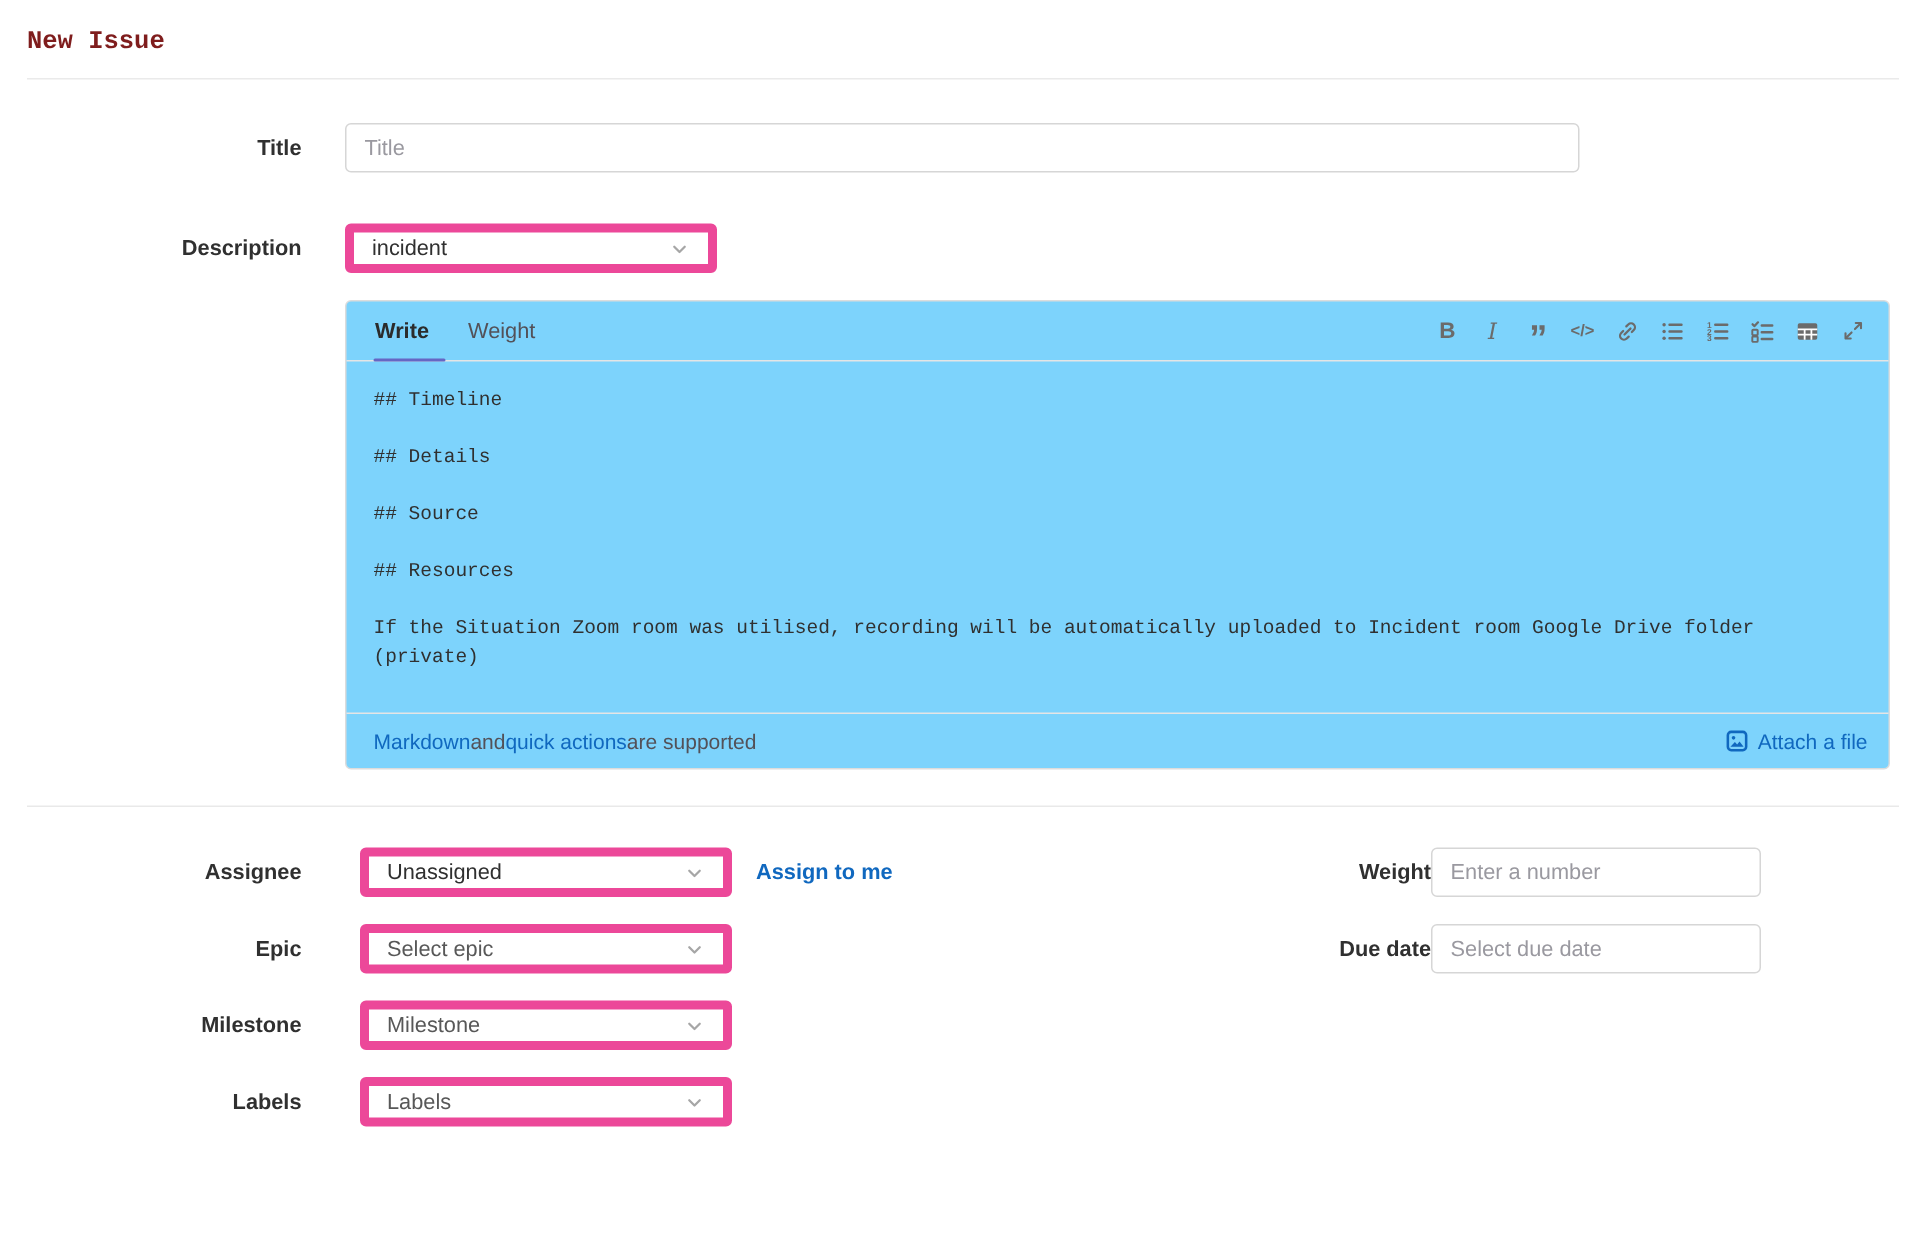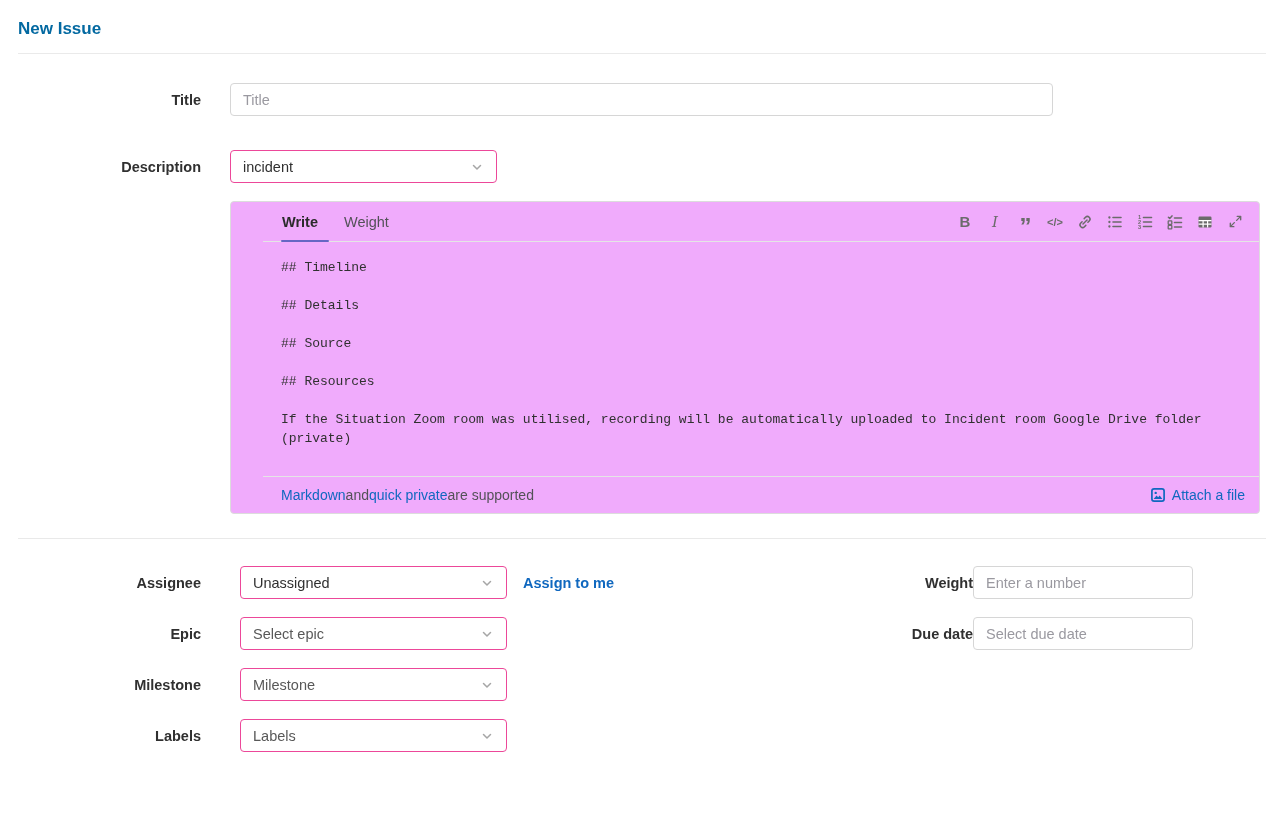--- a/index.html
+++ b/index.html
@@ -9,21 +9,21 @@
     font-size: 14.5px;
     color: #303030;
     width: 1284px;
     height: 826px;
     overflow: hidden;
   }
   .page { padding: 0 18px; }
 
   
   .page-header { padding: 19px 0 14px; border-bottom: 1px solid #eaeaea; }
-  .page-title { font-size: 17px; font-weight: 700; color: #0369a1; }
+  .page-title { font-size: 17px; font-weight: 700; color: #7f1d1d; font-family: Liberation Mono, monospace; }
 
   
   .form-row {
     display: grid;
     grid-template-columns: 183px 1fr;
     column-gap: 29px;
     align-items: center;
   }
   .field-label {
     text-align: right;
@@ -44,43 +44,42 @@
     background: #fff;
     outline: none;
   }
   .text-input::placeholder { color: #9a99a0; opacity: 1; }
   .title-input { width: 823px; }
 
   .row-desc { margin-top: 34px; }
 
   
   .select-box {
-    width: 267px;
+    width: 248px;
     height: 33px;
-    border: 1px solid #ec4899;
+    border: 6px solid #ec4899;
     border-radius: 4px;
     background: #fff;
     display: flex;
     align-items: center;
     padding: 0 12px;
     cursor: pointer;
   }
   .select-value { flex: 1; font-size: 14.5px; }
   .select-value.dark { color: #303030; }
   .select-value.gray { color: #585858; }
   .chev { flex: 0 0 auto; }
 
   
   .row-editor { margin-top: 18px; align-items: start; }
   .editor {
     max-width: 1030px;
     border: 1px solid #dcdcdc;
     border-radius: 4px;
-    background: #f0abfc;
-    padding-left: 32px;
+    background: #7dd3fc;
   }
   .editor-toolbar {
     display: flex;
     align-items: stretch;
     height: 40px;
     padding: 0 16px 0 18px;
     border-bottom: 1px solid #e5e5e5;
   }
   .tab {
     display: flex;
@@ -293,21 +292,21 @@
 ## Details
 
 ## Source
 
 ## Resources
 
 If the Situation Zoom room was utilised, recording will be automatically uploaded to Incident room Google Drive folder (private)</div>
       <div class="editor-footer">
         <a class="link">Markdown</a>
         <span> and </span>
-        <a class="link">quick private</a>
+        <a class="link">quick actions</a>
         <span> are supported</span>
         <a class="attach">
           <svg width="16" height="16" viewBox="0 0 16 16">
               <rect x="1.9" y="1.9" width="12.2" height="12.2" rx="2.2" fill="none" stroke="#1068bf" stroke-width="1.7"></rect>
               <circle cx="5.7" cy="5.9" r="1.2" fill="#1068bf"></circle>
               <path d="M3.6 11.9h8.8L9.7 8.4 8.1 10.3 6.6 8.6z" fill="#1068bf"></path>
             </svg>
           <span>Attach a file</span>
         </a>
       </div>

